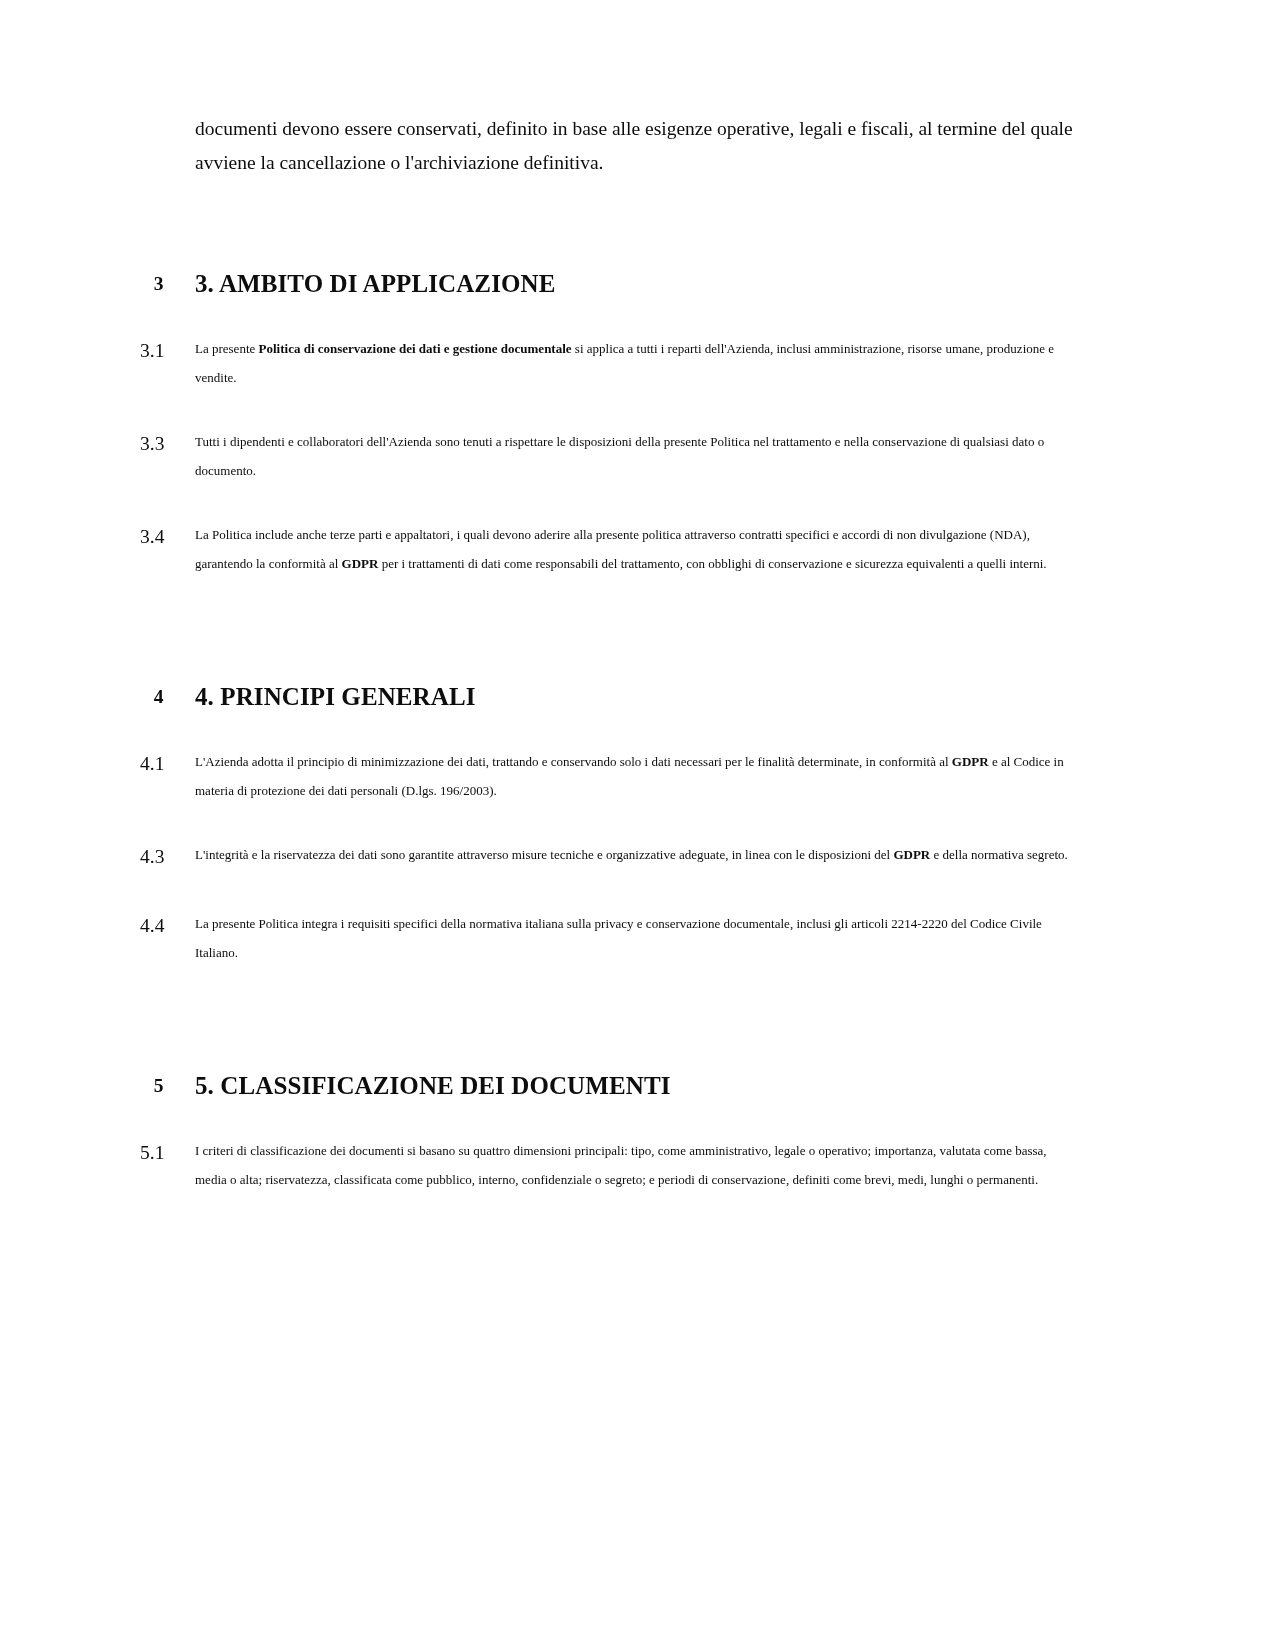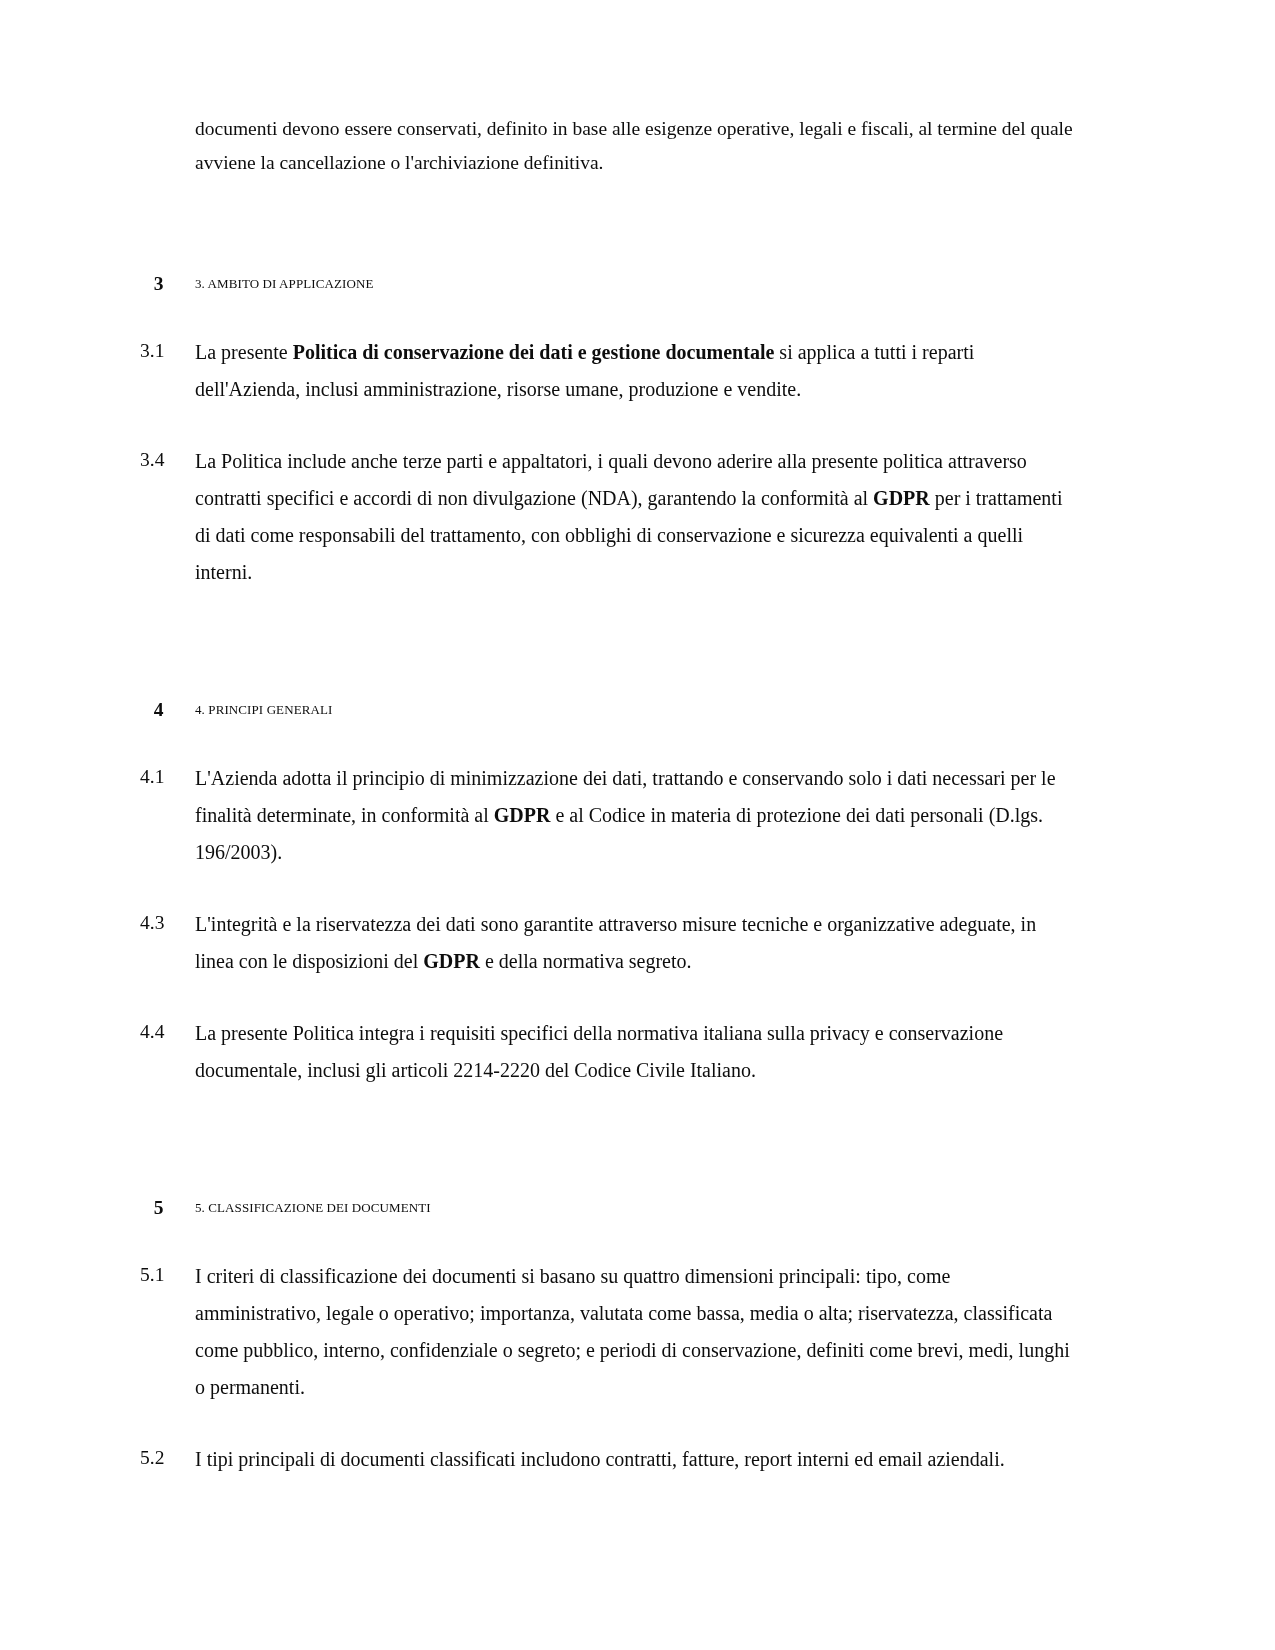--- a/index.html
+++ b/index.html
@@ -46,44 +46,44 @@
   .para .num {
     flex: 0 0 55px;
     font-size: 19.5px;
     line-height: 33.5px;
     text-align: left;
     white-space: nowrap;
   }
   .para .txt {
     flex: 0 1 auto;
     width: 880px;
-    font-size: 20px;
-    line-height: 37px;
+    font-size: 13px;
+    line-height: 29px;
   }
 
   
   .heading {
     margin-top: 46px;
   }
   .heading .num {
     flex: 0 0 55px;
     font-size: 19.5px;
     line-height: 30px;
     font-weight: bold;
     text-align: center;
     padding-right: 18px;
     box-sizing: border-box;
     white-space: nowrap;
   }
   .heading .txt {
     flex: 0 1 auto;
     width: 880px;
-    font-size: 13px;
+    font-size: 25px;
     line-height: 30px;
-    font-weight: normal;
+    font-weight: bold;
     letter-spacing: 0.1px;
   }
 
   
   .gap-lg { height: 44px; }
   .gap-xl { height: 58px; }
 
   b, strong { font-weight: bold; }
 </style>
 </head>
@@ -95,20 +95,24 @@
 
   <div id="sections-root">
       <div class="gap-lg"></div>
       <div class="block heading">
         <div class="num">3</div>
         <div class="txt">3. AMBITO DI APPLICAZIONE</div>
       </div>
       <div class="block para">
         <div class="num">3.1</div>
         <div class="txt"><span>La presente </span><b>Politica di conservazione dei dati e gestione documentale</b><span> si applica a tutti i reparti dell'Azienda, inclusi amministrazione, risorse umane, produzione e vendite.</span></div>
+      </div>
+      <div class="block para">
+        <div class="num">3.3</div>
+        <div class="txt"><span>Tutti i dipendenti e collaboratori dell'Azienda sono tenuti a rispettare le disposizioni della presente Politica nel trattamento e nella conservazione di qualsiasi dato o documento.</span></div>
       </div>
       <div class="block para">
         <div class="num">3.4</div>
         <div class="txt"><span>La Politica include anche terze parti e appaltatori, i quali devono aderire alla presente politica attraverso contratti specifici e accordi di non divulgazione (NDA), garantendo la conformità al </span><b>GDPR</b><span> per i trattamenti di dati come responsabili del trattamento, con obblighi di conservazione e sicurezza equivalenti a quelli interni.</span></div>
       </div>
       <div class="gap-xl"></div>
       <div class="block heading">
         <div class="num">4</div>
         <div class="txt">4. PRINCIPI GENERALI</div>
       </div>
@@ -126,19 +130,15 @@
       </div>
       <div class="gap-xl"></div>
       <div class="block heading">
         <div class="num">5</div>
         <div class="txt">5. CLASSIFICAZIONE DEI DOCUMENTI</div>
       </div>
       <div class="block para">
         <div class="num">5.1</div>
         <div class="txt"><span>I criteri di classificazione dei documenti si basano su quattro dimensioni principali: tipo, come amministrativo, legale o operativo; importanza, valutata come bassa, media o alta; riservatezza, classificata come pubblico, interno, confidenziale o segreto; e periodi di conservazione, definiti come brevi, medi, lunghi o permanenti.</span></div>
       </div>
-      <div class="block para">
-        <div class="num">5.2</div>
-        <div class="txt"><span>I tipi principali di documenti classificati includono contratti, fatture, report interni ed email aziendali.</span></div>
-      </div>
     </div>
 
 </div>
 
 </body></html>

